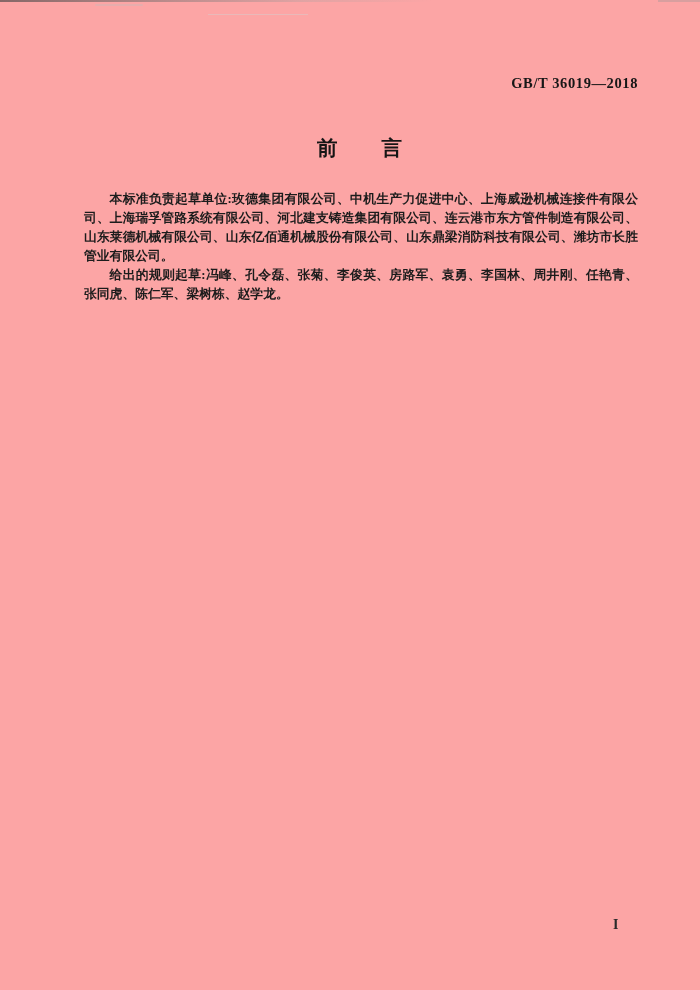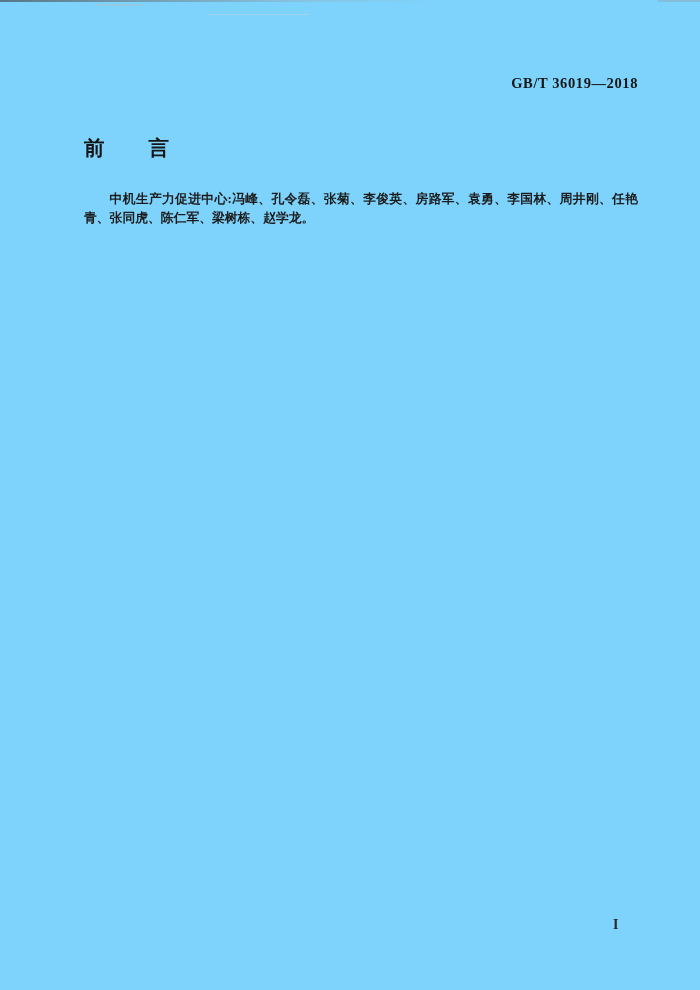--- a/index.html
+++ b/index.html
@@ -5,21 +5,21 @@
   * { margin: 0; padding: 0; box-sizing: border-box; }
   html, body { width: 700px; height: 990px; }
   body {
     font-family: "Liberation Serif", "DejaVu Serif", serif;
     background: #ffffff;
   }
   .page {
     position: relative;
     width: 700px;
     height: 990px;
-    background: #7dd3fc;
+    background: #fca5a5;
     overflow: hidden;
     color: #1c1c1c;
   }
   
   .scan-streak-top {
     position: absolute;
     top: 0; left: 0;
     width: 432px; height: 2px;
     background: linear-gradient(to right,
       rgba(70,70,70,0.65) 0%,
@@ -54,20 +54,21 @@
     font-weight: bold;
     letter-spacing: 0.6px;
     color: #171717;
     white-space: pre;
   }
   .foreword-title {
     position: absolute;
     top: 134px;
     left: 84px;
     width: 552px;
+    text-align: center;
     font-family: "Liberation Sans", "DejaVu Sans", sans-serif;
     font-size: 20.5px;
     font-weight: bold;
     color: #151515;
     white-space: pre;
     letter-spacing: 1px;
   }
   .foreword-body {
     position: absolute;
     top: 190px;
@@ -102,18 +103,19 @@
   <div class="scan-streak-top"></div>
   <div class="scan-streak-top-right"></div>
   <div class="scan-smudge"></div>
   <div class="scan-smudge-2"></div>
 
   <div class="standard-number">GB/T 36019—2018</div>
 
   <h1 class="foreword-title">前　　言</h1>
 
   <div class="foreword-body">
-    <p>中机生产力促进中心:冯峰、孔令磊、张菊、李俊英、房路军、袁勇、李国林、周井刚、任艳青、张同虎、陈仁军、梁树栋、赵学龙。</p>
+    <p>本标准负责起草单位:玫德集团有限公司、中机生产力促进中心、上海威逊机械连接件有限公司、上海瑞孚管路系统有限公司、河北建支铸造集团有限公司、连云港市东方管件制造有限公司、山东莱德机械有限公司、山东亿佰通机械股份有限公司、山东鼎梁消防科技有限公司、潍坊市长胜管业有限公司。</p>
+    <p>给出的规则起草:冯峰、孔令磊、张菊、李俊英、房路军、袁勇、李国林、周井刚、任艳青、张同虎、陈仁军、梁树栋、赵学龙。</p>
   </div>
 
   <div class="page-number">I</div>
 
 </div>
 
 </body></html>

